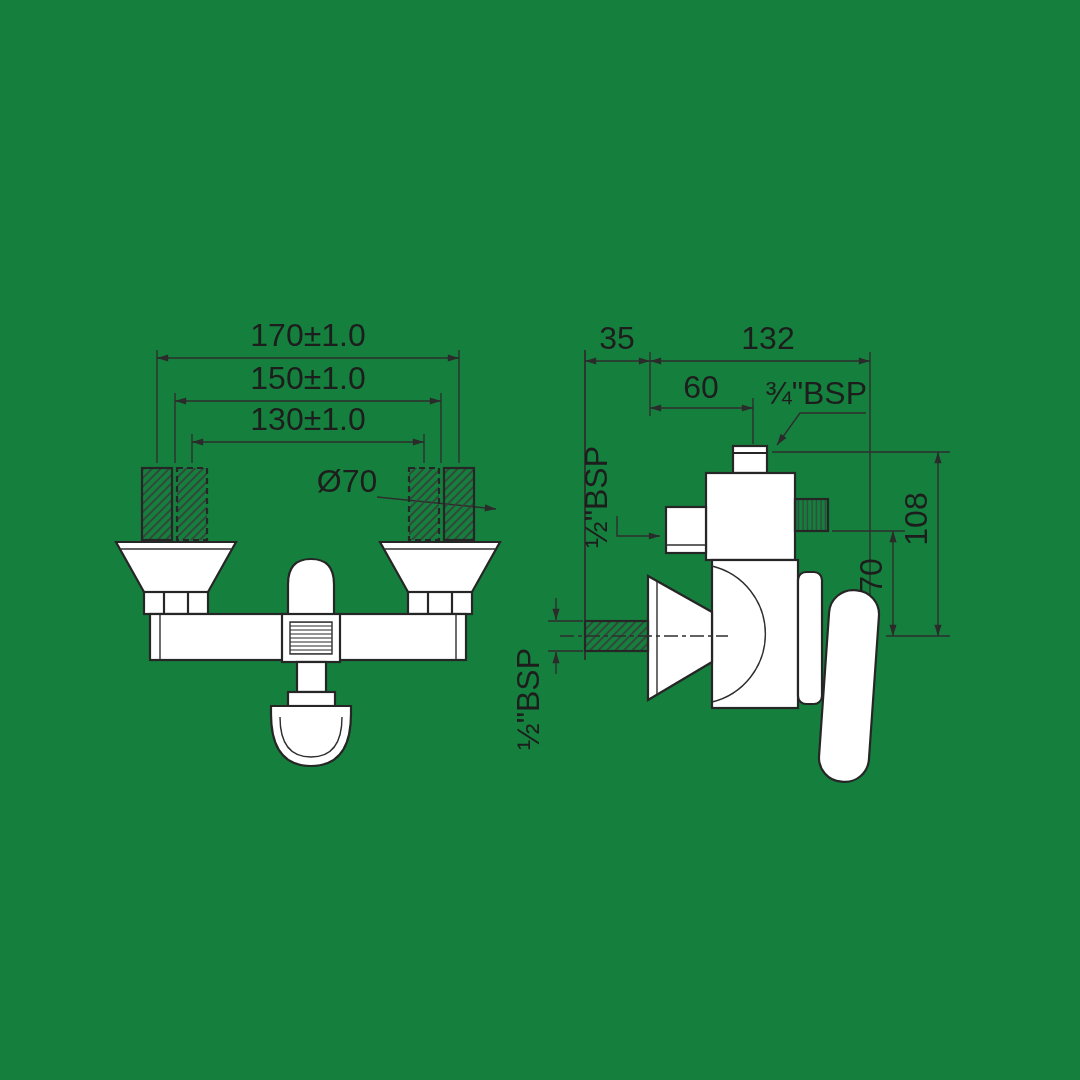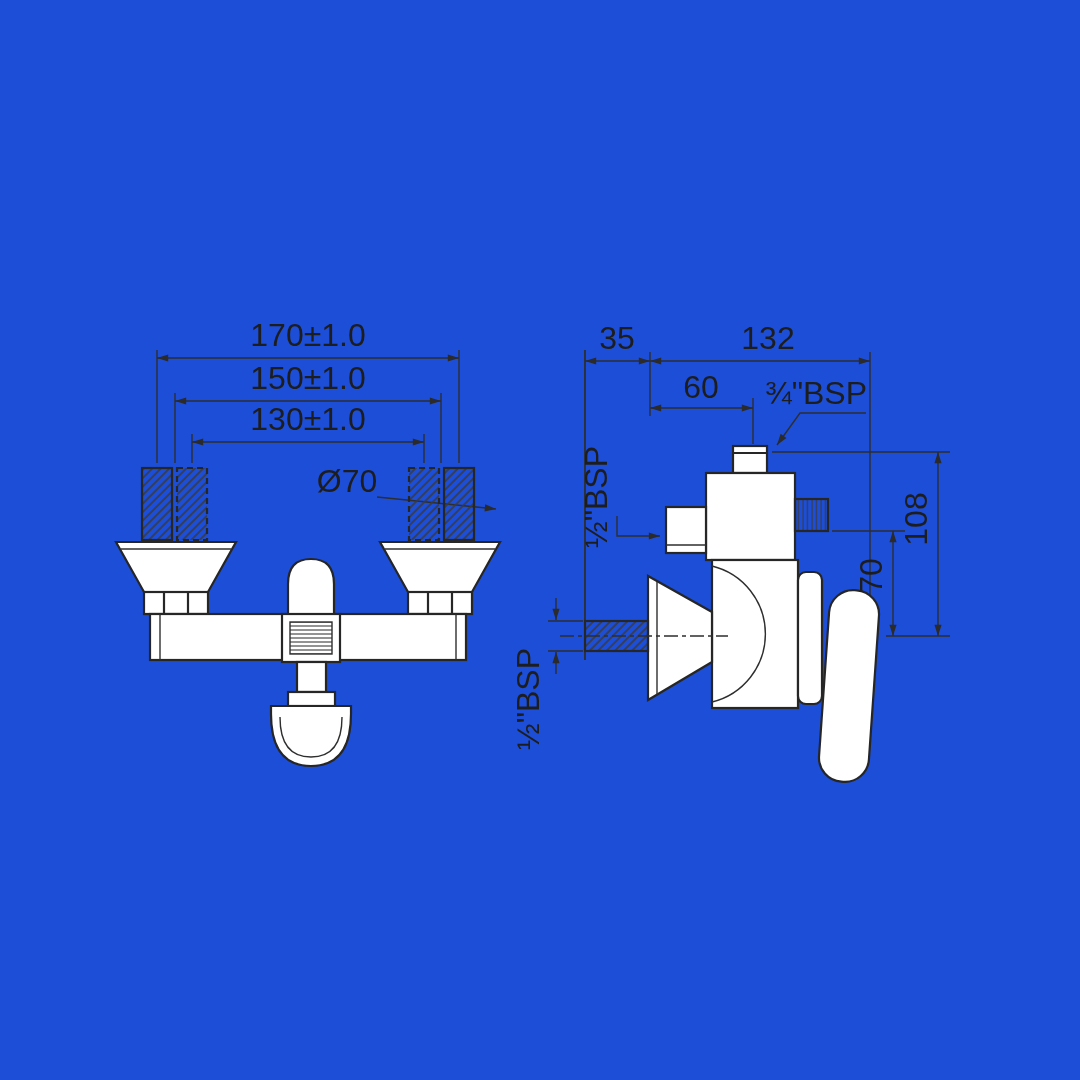--- a/index.html
+++ b/index.html
@@ -5,21 +5,21 @@
   html, body {
     margin: 0;
     padding: 0;
     background: #ffffff;
     font-family: "Liberation Sans", sans-serif;
   }
   .canvas {
     position: relative;
     width: 1080px;
     height: 1080px;
-    background: #1d4ed8;
+    background: #15803d;
     overflow: hidden;
   }
   svg { display: block; }
   .ol   { stroke: #262626; stroke-width: 2.2; fill: #ffffff; }
   .olp  { stroke: #262626; stroke-width: 2.2; fill: url(#pThread); }
   .olv  { stroke: #262626; stroke-width: 2.2; fill: url(#pV); }
   .olh  { stroke: #2e2e2e; stroke-width: 1.4; fill: url(#pH); }
   .ln   { stroke: #262626; stroke-width: 2.2; fill: none; }
   .thin { stroke: #2e2e2e; stroke-width: 1.4; fill: none; }
   .wall { stroke: #2e2e2e; stroke-width: 1.8; fill: none; }

